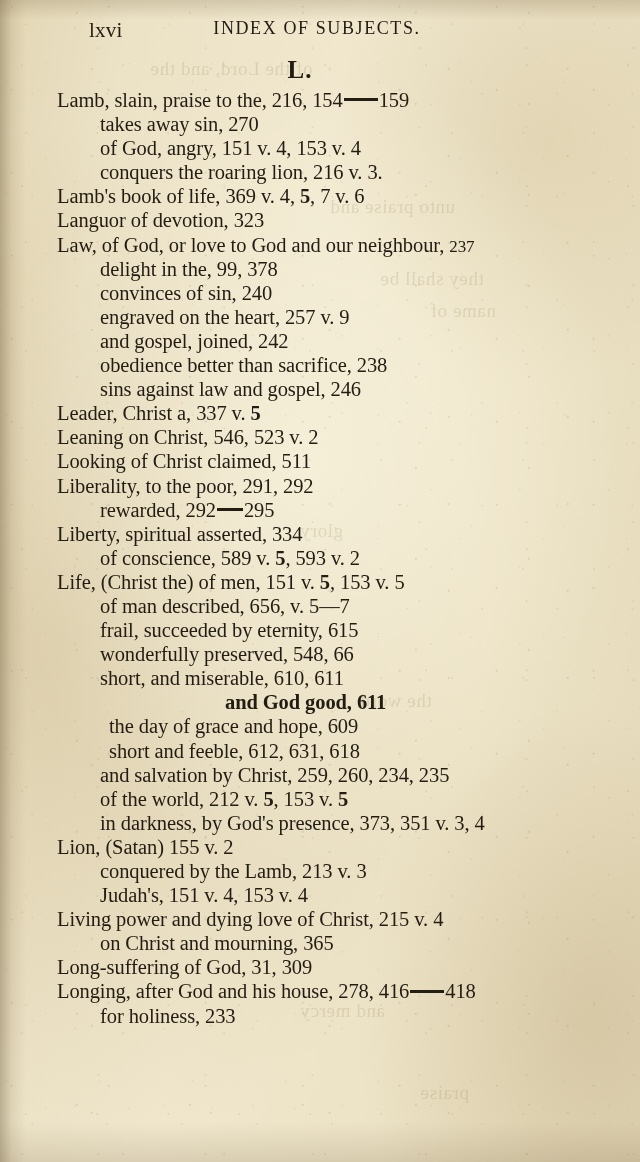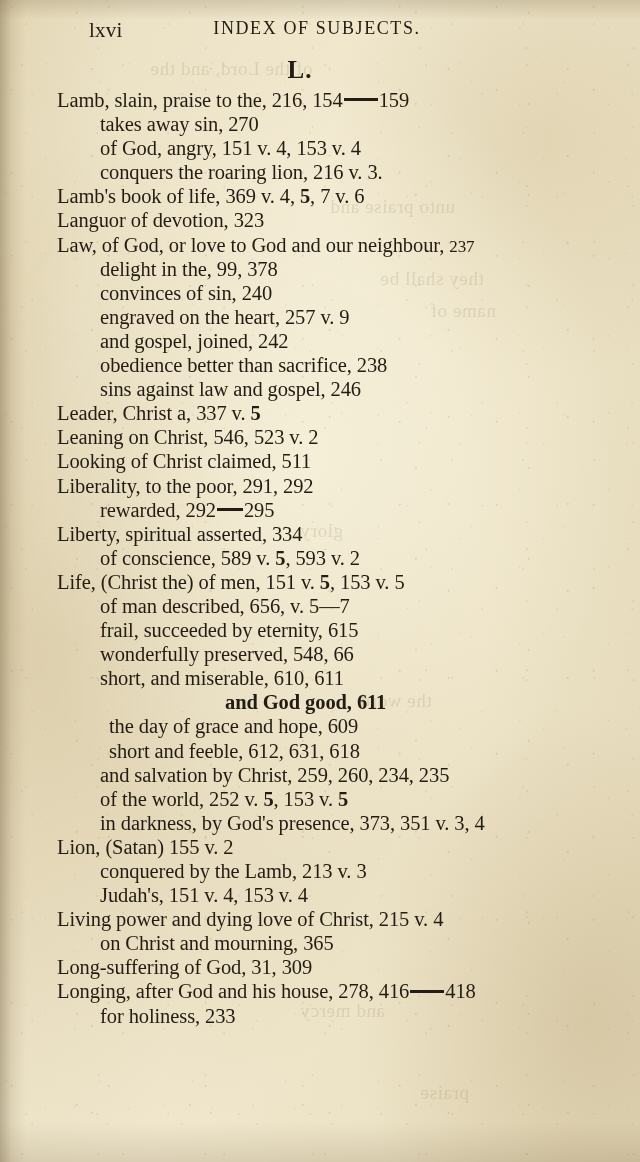--- a/index.html
+++ b/index.html
@@ -207,21 +207,21 @@
         <div class="line sub"><span>of conscience, 589 v. </span><span class="bd">5</span><span>, 593 v. 2</span></div>
         <div class="line head"><span class="hw">Life</span><span>, (Christ the) of men, 151 v. </span><span class="bd">5</span><span>, 153 v. 5</span></div>
         <div class="line sub"><span>of man described, 656, v. 5—7</span></div>
         <div class="line sub"><span>frail, succeeded by eternity, 615</span></div>
         <div class="line sub"><span>wonderfully preserved, 548, 66</span></div>
         <div class="line sub"><span>short, and miserable, 610, 611</span></div>
         <div class="line deep"><span>and God good, 611</span></div>
         <div class="line sub2"><span>the day of grace and hope, 609</span></div>
         <div class="line sub2"><span>short and feeble, 612, 631, 618</span></div>
         <div class="line sub"><span>and salvation by Christ, 259, 260, 234, 235</span></div>
-        <div class="line sub"><span>of the world, 252 v. </span><span class="bd">5</span><span>, 153 v. </span><span class="bd">5</span></div>
+        <div class="line sub"><span>of the world, 212 v. </span><span class="bd">5</span><span>, 153 v. </span><span class="bd">5</span></div>
         <div class="line sub"><span>in darkness, by God's presence, 373, 351 v. 3, 4</span></div>
         <div class="line head"><span class="hw">Lion</span><span>, (Satan) 155 v. 2</span></div>
         <div class="line sub"><span>conquered by the Lamb, 213 v. 3</span></div>
         <div class="line sub"><span>Judah's, 151 v. 4, 153 v. 4</span></div>
         <div class="line head"><span class="hw">Living</span><span> power and dying love of Christ, 215 v. 4</span></div>
         <div class="line sub"><span>on Christ and mourning, 365</span></div>
         <div class="line head"><span class="hw">Long-suffering</span><span> of God, 31, 309</span></div>
         <div class="line head"><span class="hw">Longing</span><span>, after God and his house, 278, 416</span><span class="rule"></span><span>418</span></div>
         <div class="line sub"><span>for holiness, 233</span></div>
       </div>

